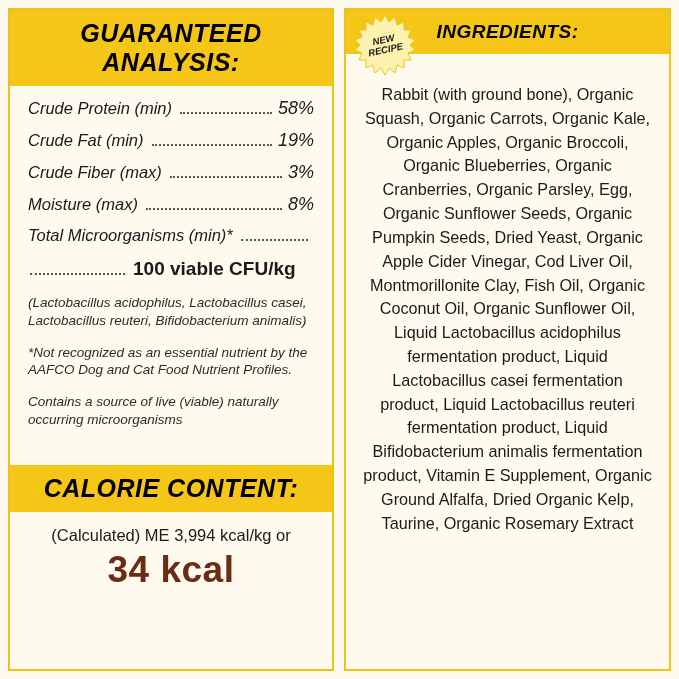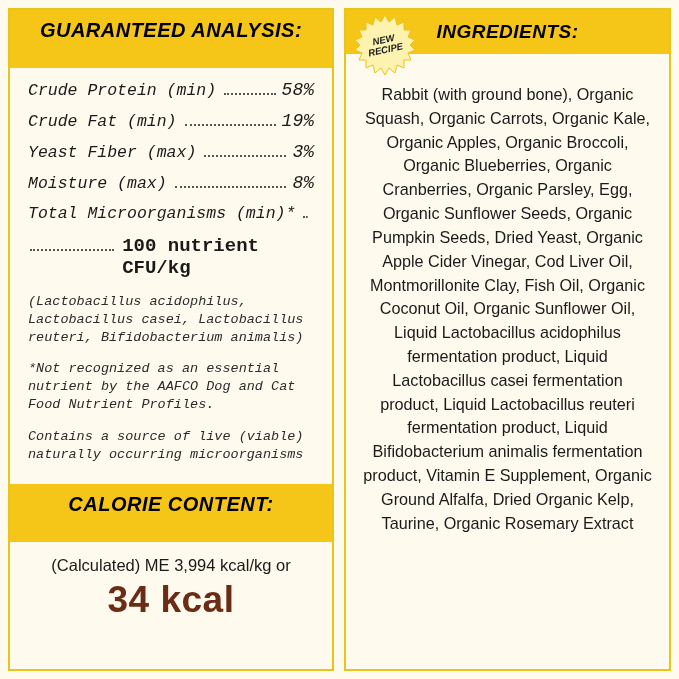--- a/index.html
+++ b/index.html
@@ -39,32 +39,31 @@
     display: flex;
     flex-direction: column;
   }
   .band {
     background: #f5c518;
     color: #000;
     text-align: center;
     font-style: italic;
     font-weight: bold;
     letter-spacing: 0.5px;
-    font-size: 20px;
-    padding: 9px 0 26px 0;
+    font-size: 25px;
+    padding: 9px 0 9px 0;
     box-sizing: border-box;
   }
   .band.ingredients {
     font-size: 19px;
     padding: 11px 0 11px 0;
   }
   .ga-body {
-    padding: 12px 18px 6px 18px;
+    padding: 12px 18px 22px 18px;
     color: #222;
-    font-family: Liberation Mono, monospace;
   }
   .ga-row {
     display: flex;
     align-items: baseline;
     font-style: italic;
     font-size: 16.5px;
     margin-bottom: 11px;
     color: #1a1a1a;
   }
   .ga-label {
@@ -182,39 +181,39 @@
         <span class="ga-val">58%</span>
       </div>
 
       <div class="ga-row">
         <span class="ga-label">Crude Fat (min)</span>
         <span class="ga-dots"></span>
         <span class="ga-val">19%</span>
       </div>
 
       <div class="ga-row">
-        <span class="ga-label">Yeast Fiber (max)</span>
+        <span class="ga-label">Crude Fiber (max)</span>
         <span class="ga-dots"></span>
         <span class="ga-val">3%</span>
       </div>
 
       <div class="ga-row">
         <span class="ga-label">Moisture (max)</span>
         <span class="ga-dots"></span>
         <span class="ga-val">8%</span>
       </div>
 
       <div class="ga-row micro">
         <span class="ga-label">Total Microorganisms (min)*</span>
         <span class="ga-dots"></span>
       </div>
 
       <div class="micro-cont">
         <span class="micro-dots"></span>
-        <span class="micro-val">100 nutrient CFU/kg</span>
+        <span class="micro-val">100 viable CFU/kg</span>
       </div>
 
       <div class="note">(Lactobacillus acidophilus, Lactobacillus casei, Lactobacillus reuteri, Bifidobacterium animalis)</div>
       <div class="note">*Not recognized as an essential nutrient by the AAFCO Dog and Cat Food Nutrient Profiles.</div>
       <div class="note">Contains a source of live (viable) naturally occurring microorganisms</div>
     </div>
 
     <div class="band">CALORIE CONTENT:</div>
 
     <div class="cal-body">

